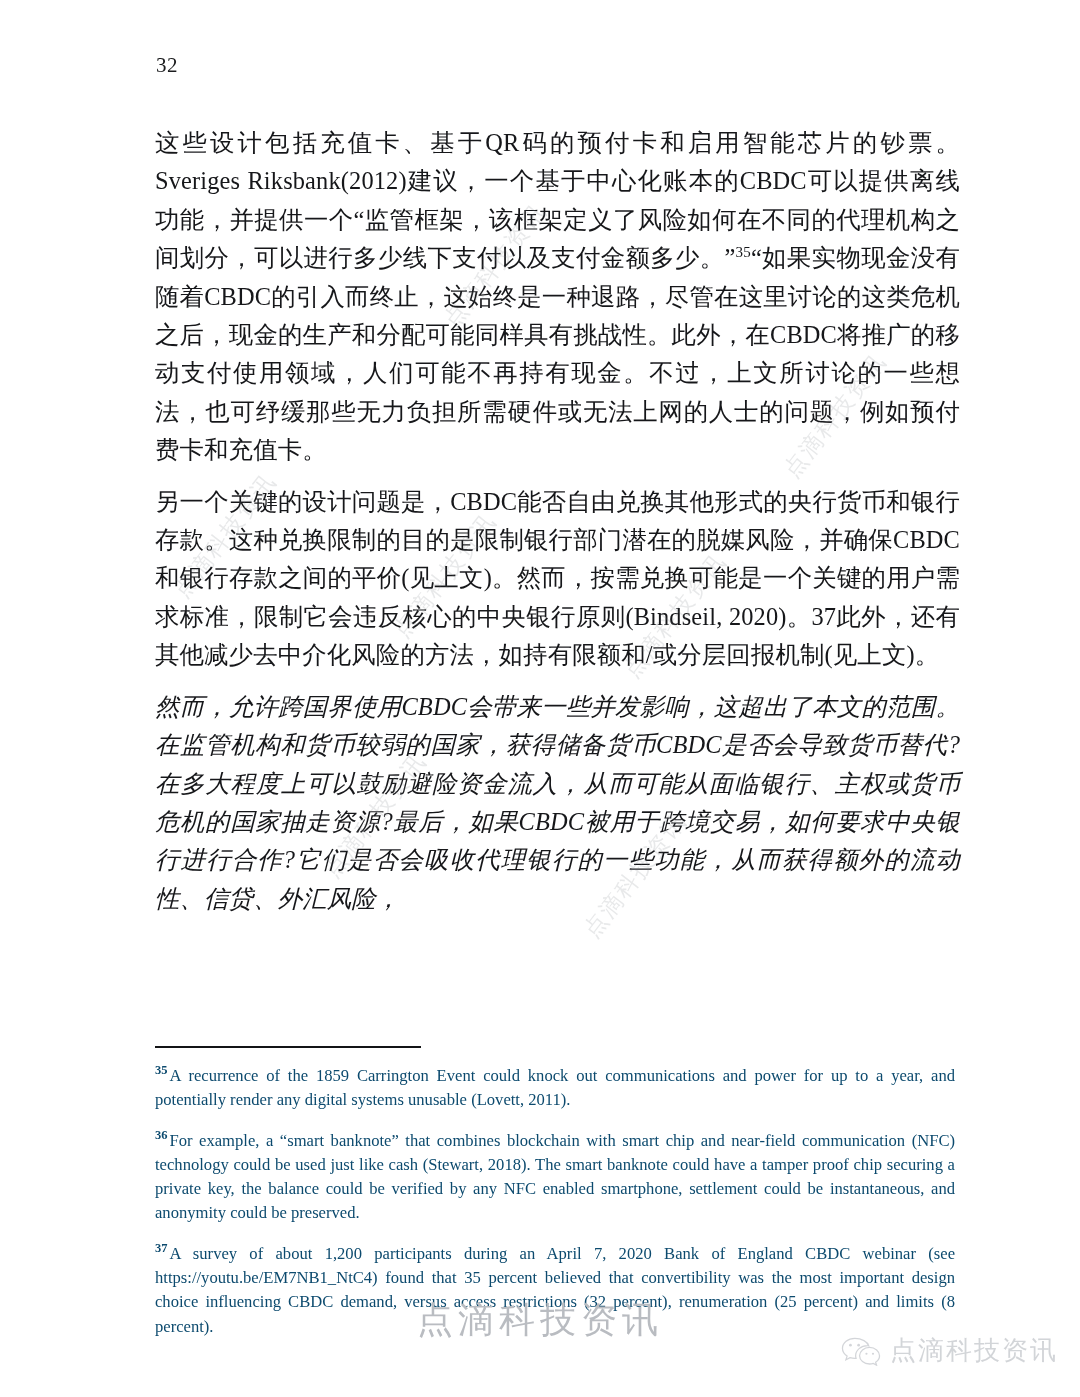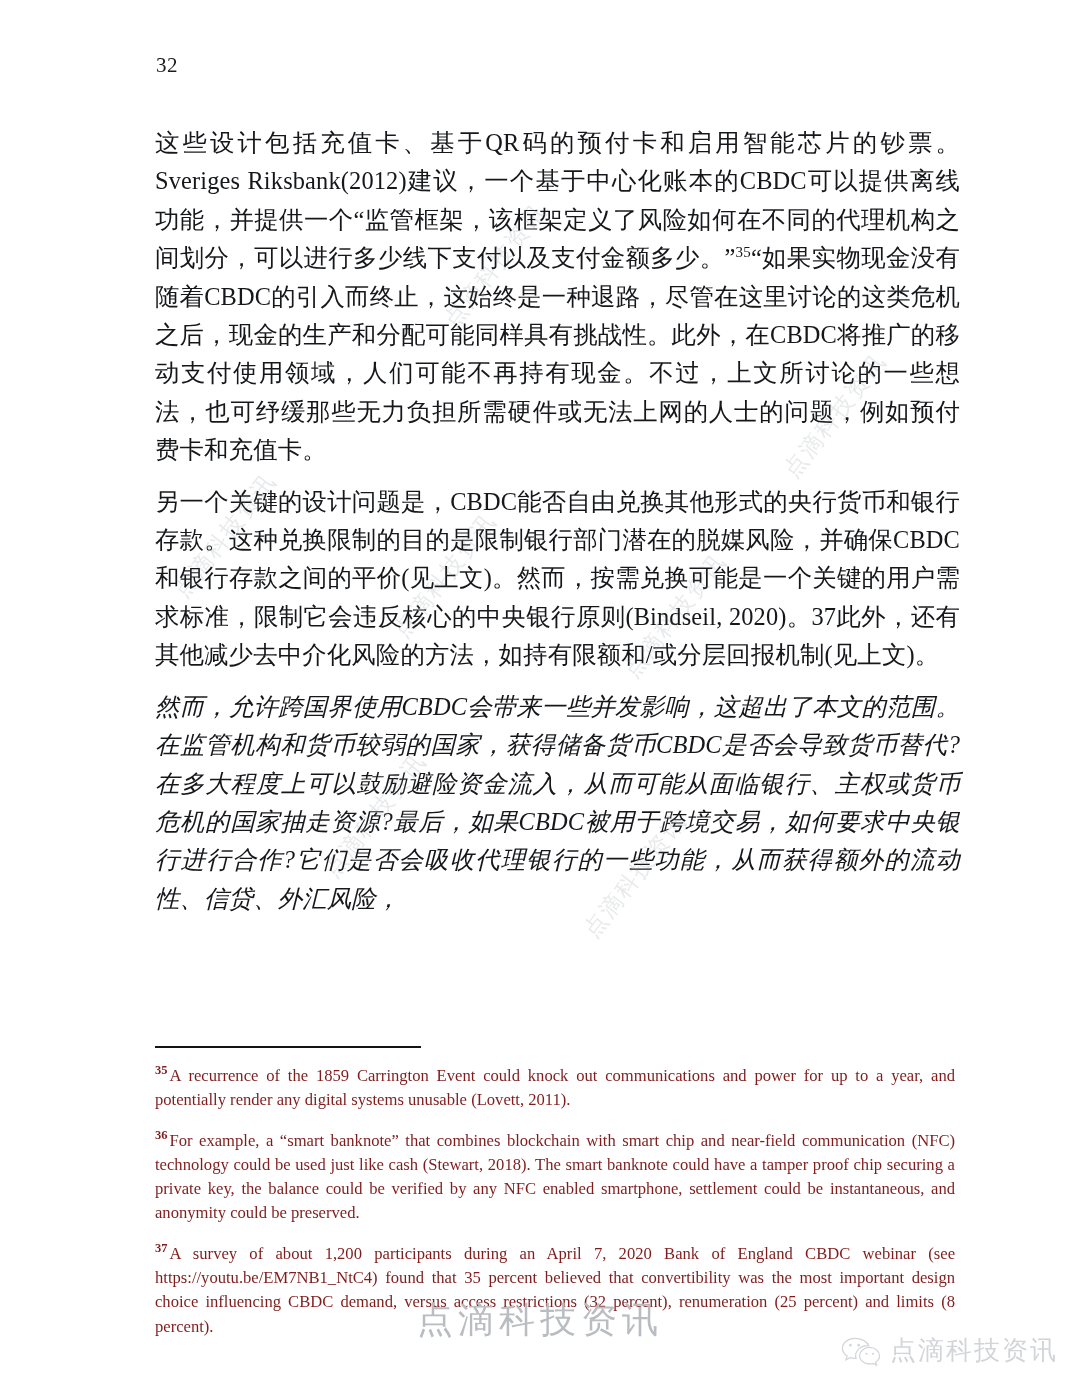--- a/index.html
+++ b/index.html
@@ -91,21 +91,21 @@
     left: 155px;
     top: 1064px;
     width: 808px;
     z-index: 2;
   }
   .footnote {
     font-size: 16.6px;
     line-height: 24.3px;
     text-align: justify;
     margin: 0 8px 16px 0;
-    color: #7f1d1d;
+    color: #0c4a6e;
   }
   .footnote:last-child { margin-bottom: 0; font-family: Liberation Serif, serif; }
   .fn-num {
     font-size: 12.5px;
     vertical-align: super;
     line-height: 0;
     font-weight: 700;
     margin-right: 2px;
   }
 

